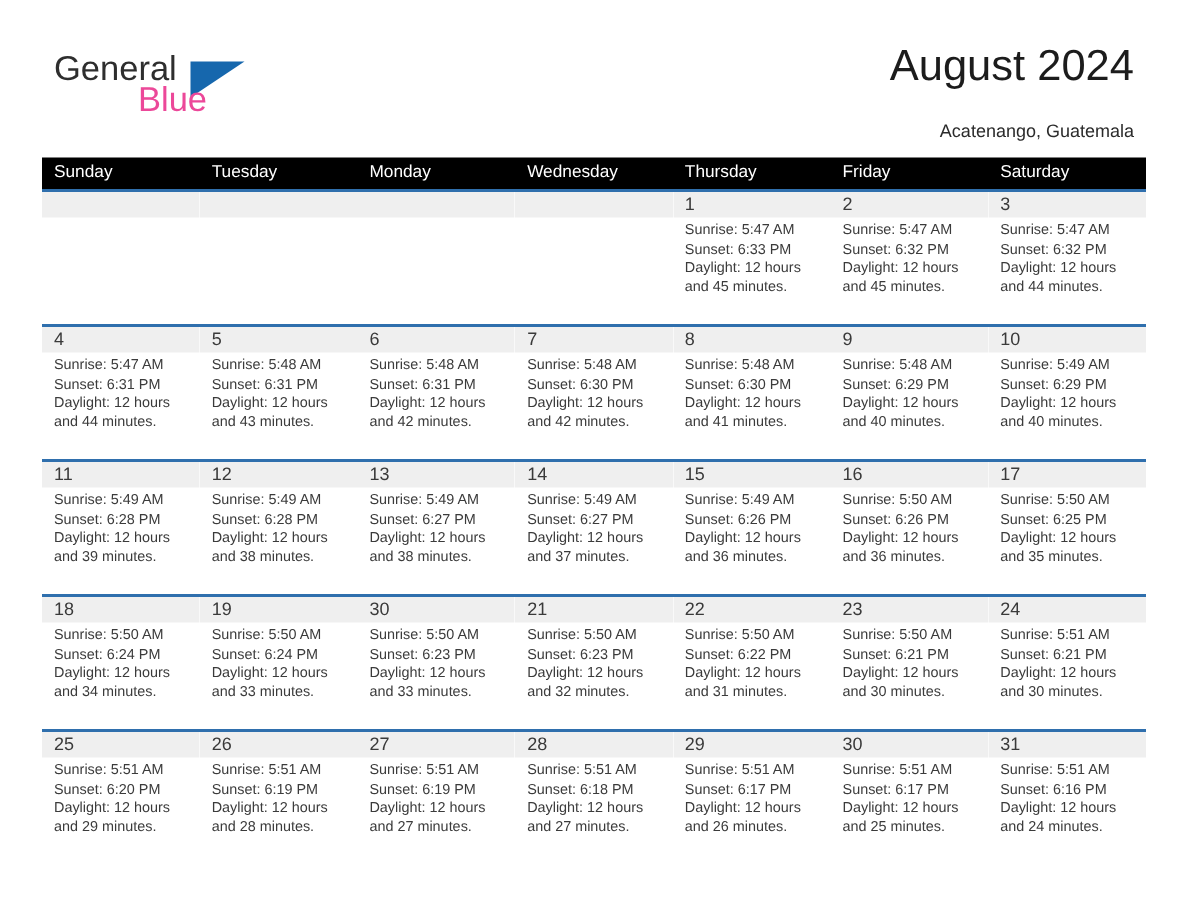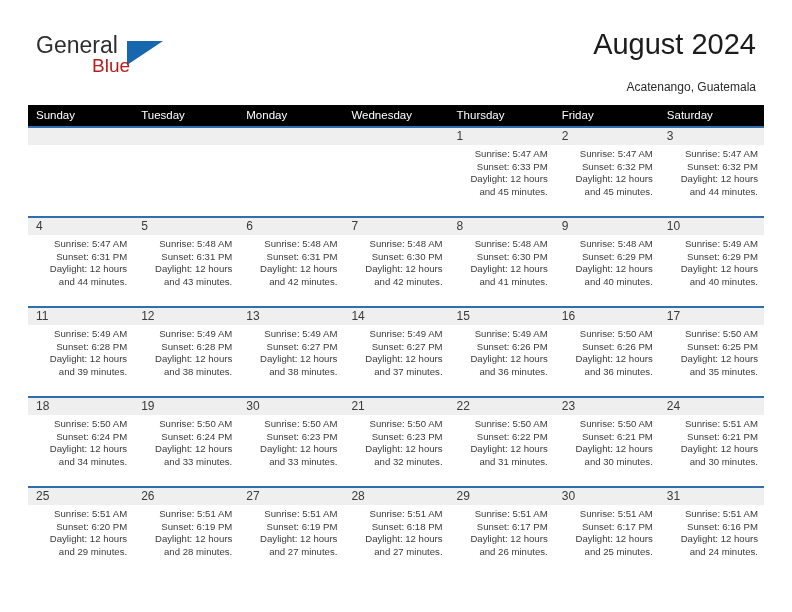--- a/index.html
+++ b/index.html
@@ -33,22 +33,22 @@
     left: 0; top: 0;
     font-size: 23px;
     color: #2e2e2e;
     letter-spacing: 0px;
     line-height: 26px;
     font-weight: 400;
   }
   .logo-blue {
     position: absolute;
     left: 56px; top: 21px;
-    font-size: 19px;
-    color: #b91c1c;
+    font-size: 23px;
+    color: #ec4899;
     line-height: 26px;
     font-weight: 400;
   }
   .logo-flag {
     position: absolute;
     left: 91px; top: 9px;
     width: 0; height: 0;
     border-left: 36px solid #1667ad;
     border-bottom: 24px solid transparent;
   }
@@ -115,21 +115,20 @@
     color: #3a3a3a;
     font-size: 12px;
     line-height: 17px;
   }
   .cell.empty .daynum-band { background: #efefef; }
   .cell .info {
     padding: 3px 6px 0 8px;
     color: #3b3b3b;
     font-size: 9.6px;
     line-height: 12.6px;
-    text-align: right;
   }
   .info div { white-space: nowrap; }
 </style>
 </head>
 <body>
 
 <div id="page">
 
   <div class="header">
 

